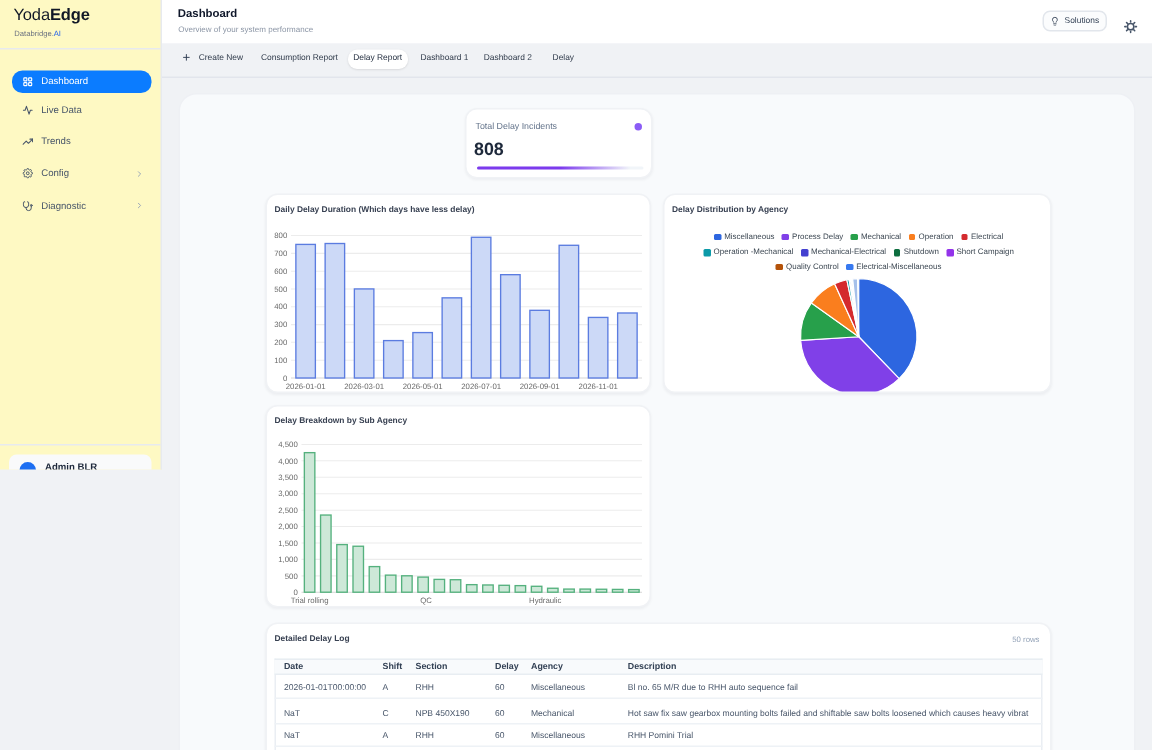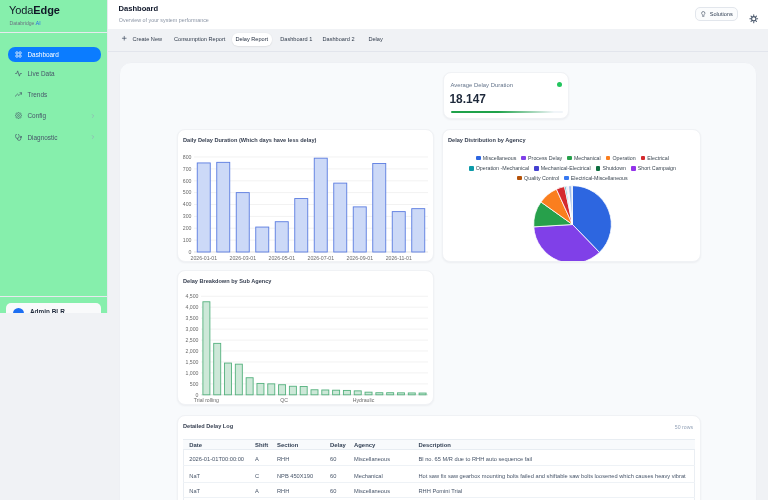--- a/index.html
+++ b/index.html
@@ -1,15 +1,15 @@
 <!DOCTYPE html>
 <html><head><meta charset="utf-8"><style>
 * { margin:0; padding:0; box-sizing:border-box; }
 html,body { width:768px; height:500px; overflow:hidden; font-family:"Liberation Sans",sans-serif; background:#f0f2f5; }
-#sidebar { position:absolute; left:0; top:0; width:108px; height:313px; background:#86efac; border-right:1px solid #e7eaef; overflow:hidden; }
+#sidebar { position:absolute; left:0; top:0; width:108px; height:313px; background:#fef9c3; border-right:1px solid #e7eaef; overflow:hidden; }
 #sidebar .logo { position:absolute; left:9px; top:3.5px; font-size:11px; color:#111827; letter-spacing:-0.1px; }
 #sidebar .logo b { font-weight:700; }
 #sidebar .sub { position:absolute; left:9.5px; top:20.3px; font-size:5.1px; color:#6b7280; }
 #sidebar .sub b { color:#2563eb; font-weight:400; }
 #sidebar .hr { position:absolute; left:0; top:32px; width:108px; border-top:1px solid #e7eaef; }
 .mitem { position:absolute; left:8px; width:92.5px; height:14.5px; border-radius:7px; display:flex; align-items:center; padding-left:6.5px; gap:6px; font-size:6.4px; color:#475569; }
 .mitem.active { background:#0b7cff; }
 .mitem .chev { position:absolute; right:5px; top:4.2px; }
 #sidebar .hr2 { position:absolute; left:0; top:296px; width:108px; border-top:1px solid #e7eaef; }
 .userrow { position:absolute; left:6px; top:303px; width:95px; height:22px; background:#f9fafb; border-radius:5px; }
@@ -66,26 +66,26 @@
   <span class="tab" style="left:24.5px">Create New</span>
   <span class="tab" style="left:66px">Consumption Report</span>
   <div class="pill">
         <span>Delay Report</span>
       </div>
   <span class="tab" style="left:172.3px">Dashboard 1</span>
   <span class="tab" style="left:214.5px">Dashboard 2</span>
   <span class="tab" style="left:260.4px">Delay</span>
 </div>
 <div id="panel"></div>
-    <div class="card" style="left:443px;top:72px;width:125.5px;height:47px">
-<div class="slabel">Average Delay Duration</div>
-      <div class="sdot" style="background:#22c55e"></div>
-<div class="sval">18.147</div>
+    <div class="card" style="left:309.5px;top:72px;width:125.5px;height:47px">
+<div class="slabel">Total Delay Incidents</div>
+      <div class="sdot" style="background:#8b5cf6"></div>
+<div class="sval">808</div>
 <div class="sbar">
-        <div style="position:absolute;inset:0;border-radius:2px;background:linear-gradient(to right,#1fa24a 0%,#1fa24a 42%, rgba(255,255,255,0) 92%)"></div>
+        <div style="position:absolute;inset:0;border-radius:2px;background:linear-gradient(to right,#7c3aed 0%,#7c3aed 50%, rgba(255,255,255,0) 92%)"></div>
       </div>
 </div>
 <div class="card" style="left:177px;top:129px;width:257px;height:133px">
   <div class="ctitle">Daily Delay Duration (Which days have less delay)</div>
   <svg width="257" height="133" style="position:absolute;left:0;top:0">
         <line x1="16" y1="110.1" x2="250" y2="110.1" stroke="#ececec" stroke-width="0.7"></line>
         <line x1="16" y1="98.2" x2="250" y2="98.2" stroke="#ececec" stroke-width="0.7"></line>
         <line x1="16" y1="86.4" x2="250" y2="86.4" stroke="#ececec" stroke-width="0.7"></line>
         <line x1="16" y1="74.5" x2="250" y2="74.5" stroke="#ececec" stroke-width="0.7"></line>
         <line x1="16" y1="62.6" x2="250" y2="62.6" stroke="#ececec" stroke-width="0.7"></line>

